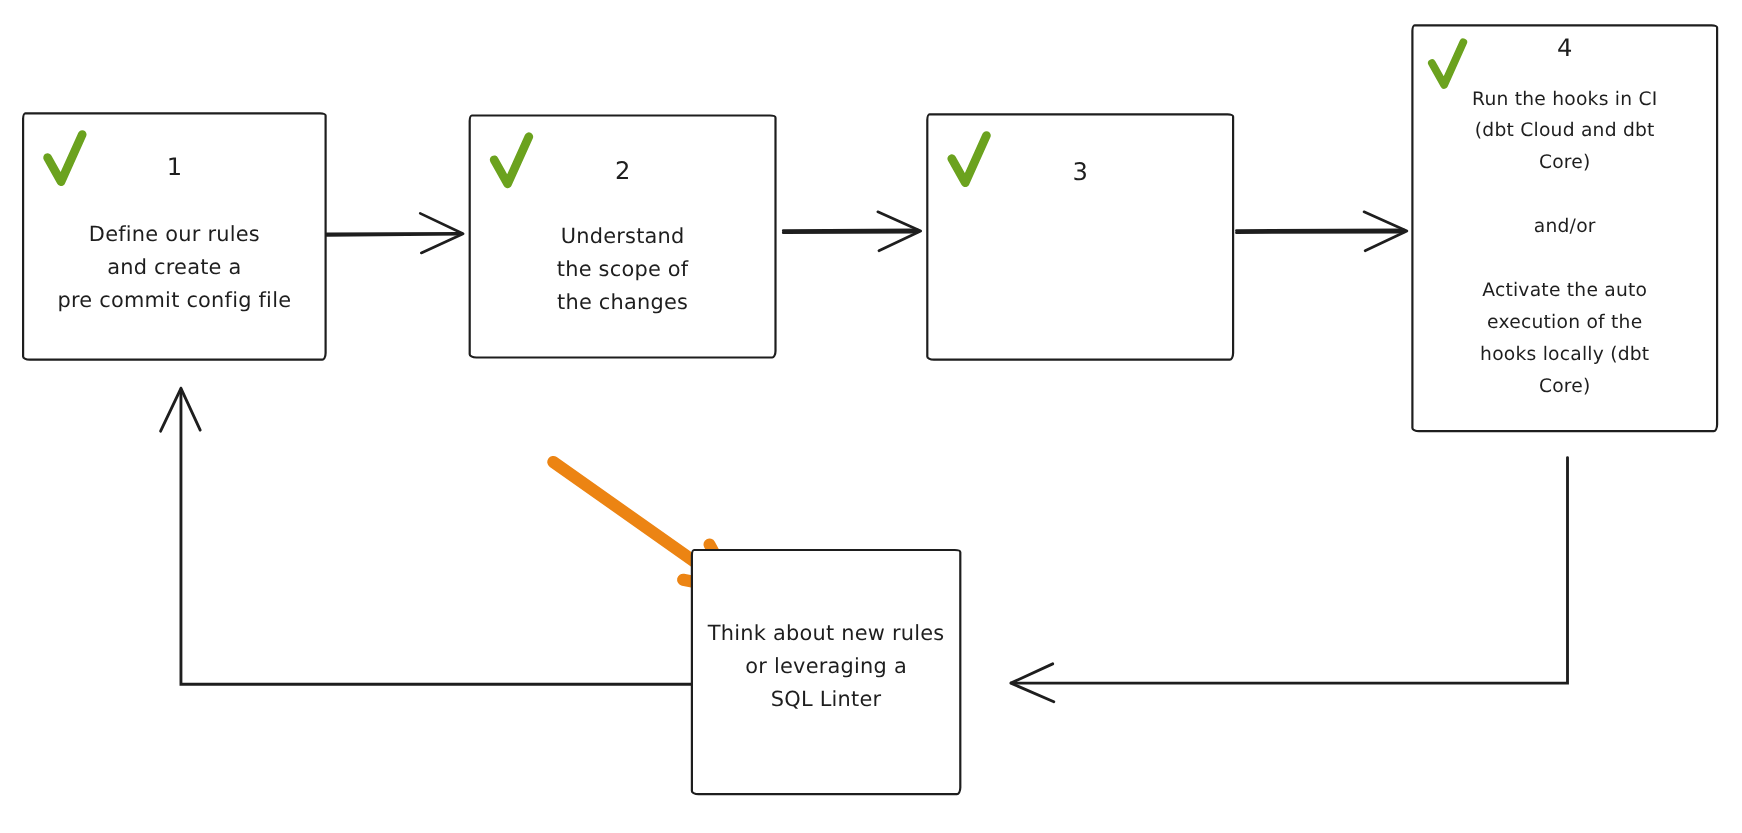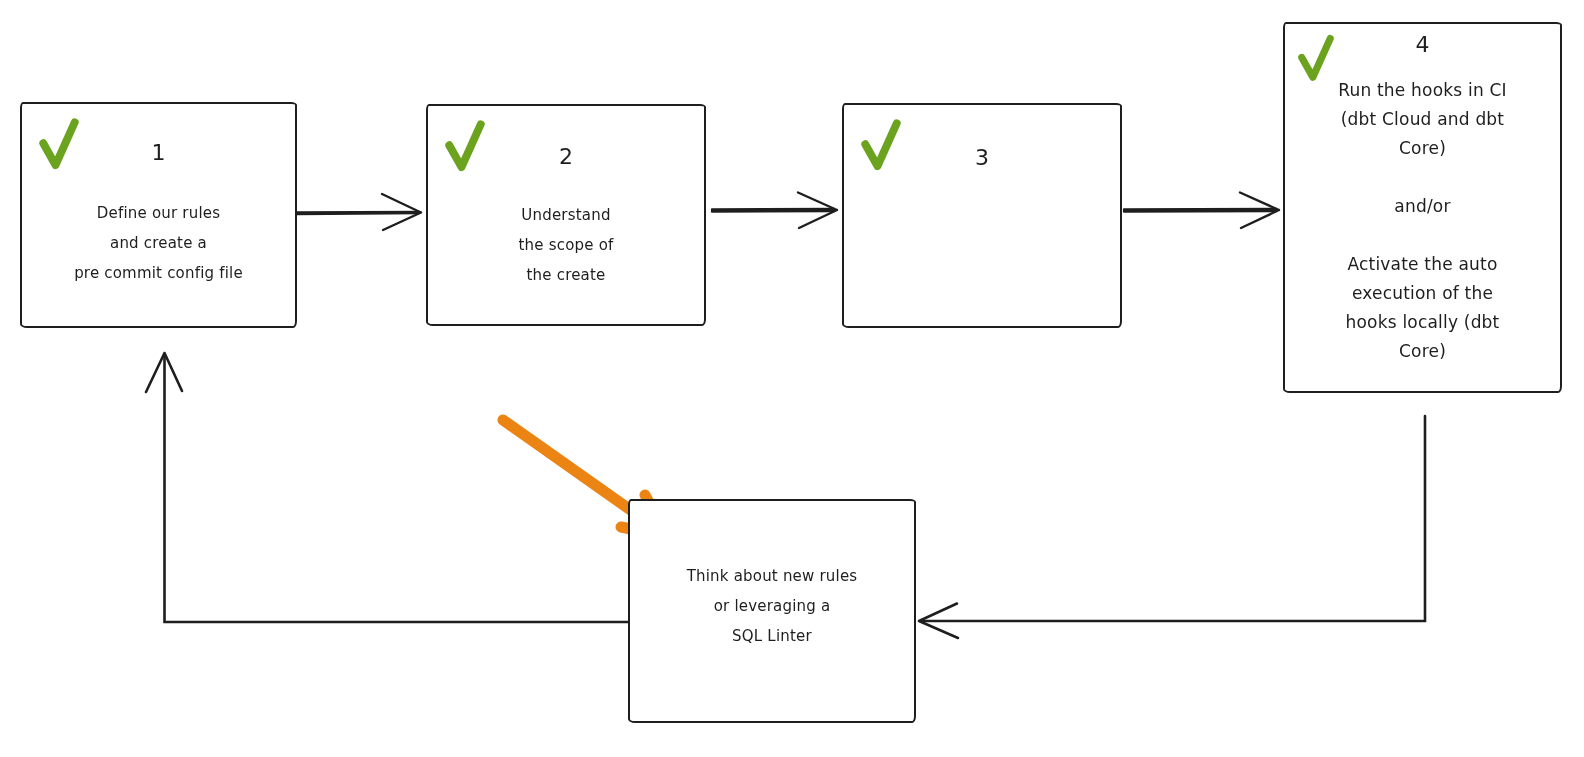--- a/index.html
+++ b/index.html
@@ -27,40 +27,40 @@
     position:absolute;
     left:0;right:0;
     text-align:center;
     font-size:22px;
     font-weight:500;
   }
   .node .body{
     position:absolute;
     left:0;right:0;
     text-align:center;
-    font-size:15px;
+    font-size:19px;
     line-height:30px;
     white-space:pre-line;
     letter-spacing:0.2px;
   }
   
   #node1{left:20px;top:102px;width:277px;height:226px;}
   #node1 .num{top:36px;}
   #node1 .body{top:94px;}
   #node2{left:426px;top:104px;width:280px;height:222px;}
   #node2 .num{top:38px;}
   #node2 .body{top:94px;}
   #node3{left:842px;top:103px;width:280px;height:225px;}
   #node3 .num{top:40px;}
   #node3 .body{top:94px;}
   #node4{left:1283px;top:22px;width:279px;height:371px;}
   #node4 .check{left:12px;top:8px;width:38px;height:54px;}
   #node4 .num{top:8px;}
   #node4 .body{top:52px;line-height:29px;font-size:17px;}
-  #node5{left:628px;top:499px;width:288px;height:224px;}
+  #node5{left:628px;top:499px;width:246px;height:224px;}
   #node5 .body{top:60px;}
   #arrows{
     position:absolute;left:0;top:0;width:1584px;height:757px;
     pointer-events:none;
   }
 </style>
 </head>
 <body>
 
 <div id="canvas">
@@ -109,21 +109,21 @@
 pre commit config file</div>
   </div>
 
   <div class="node" id="node2">
     <svg class="check" viewBox="0 0 48 64">
       <path d="M6 30 L20 55 L42 6" stroke="#6ba21e" stroke-width="9" fill="none" stroke-linecap="round" stroke-linejoin="round"></path>
     </svg>
     <div class="num">2</div>
     <div class="body">Understand
 the scope of
-the create</div>
+the changes</div>
   </div>
 
   <div class="node" id="node3">
     <svg class="check" viewBox="0 0 48 64">
       <path d="M6 30 L20 55 L42 6" stroke="#6ba21e" stroke-width="9" fill="none" stroke-linecap="round" stroke-linejoin="round"></path>
     </svg>
     <div class="num">3</div>
   </div>
 
   <div class="node" id="node4">

